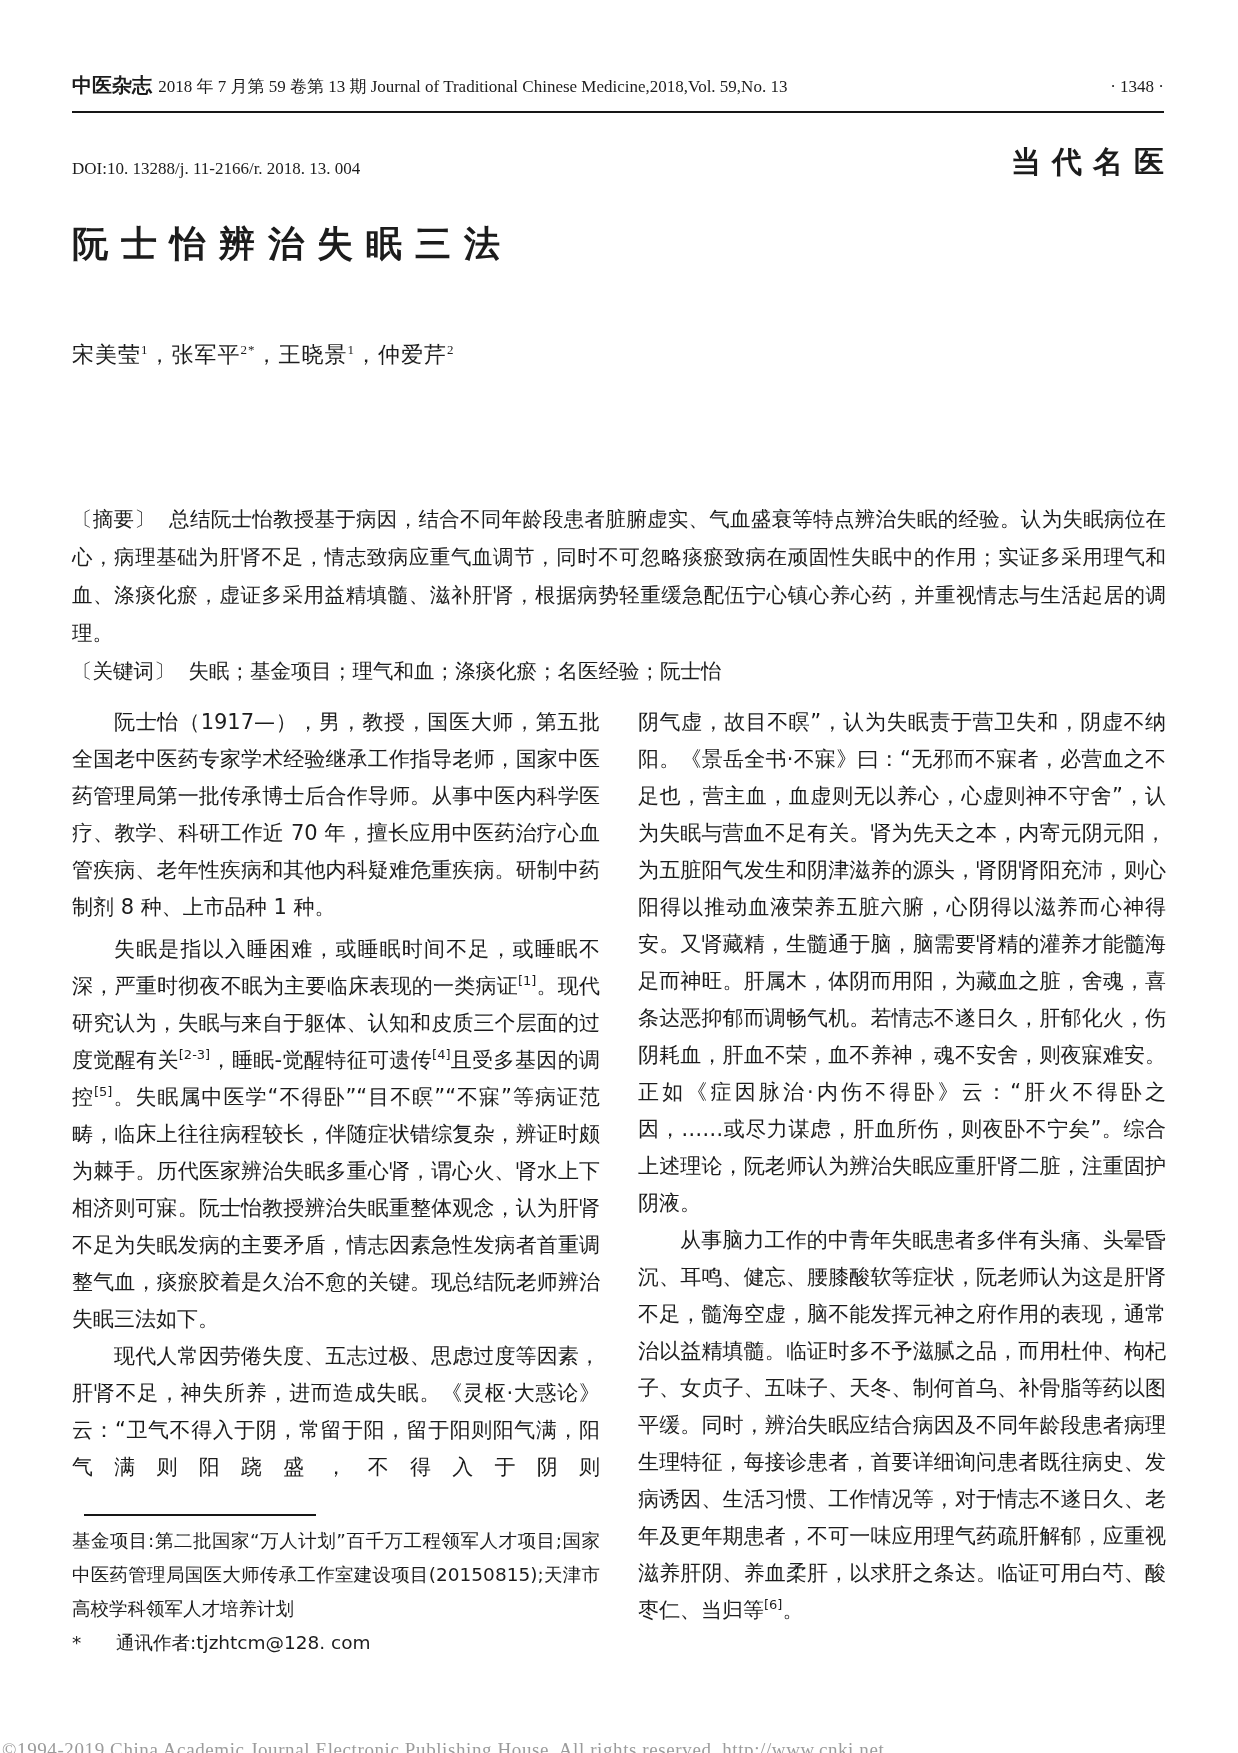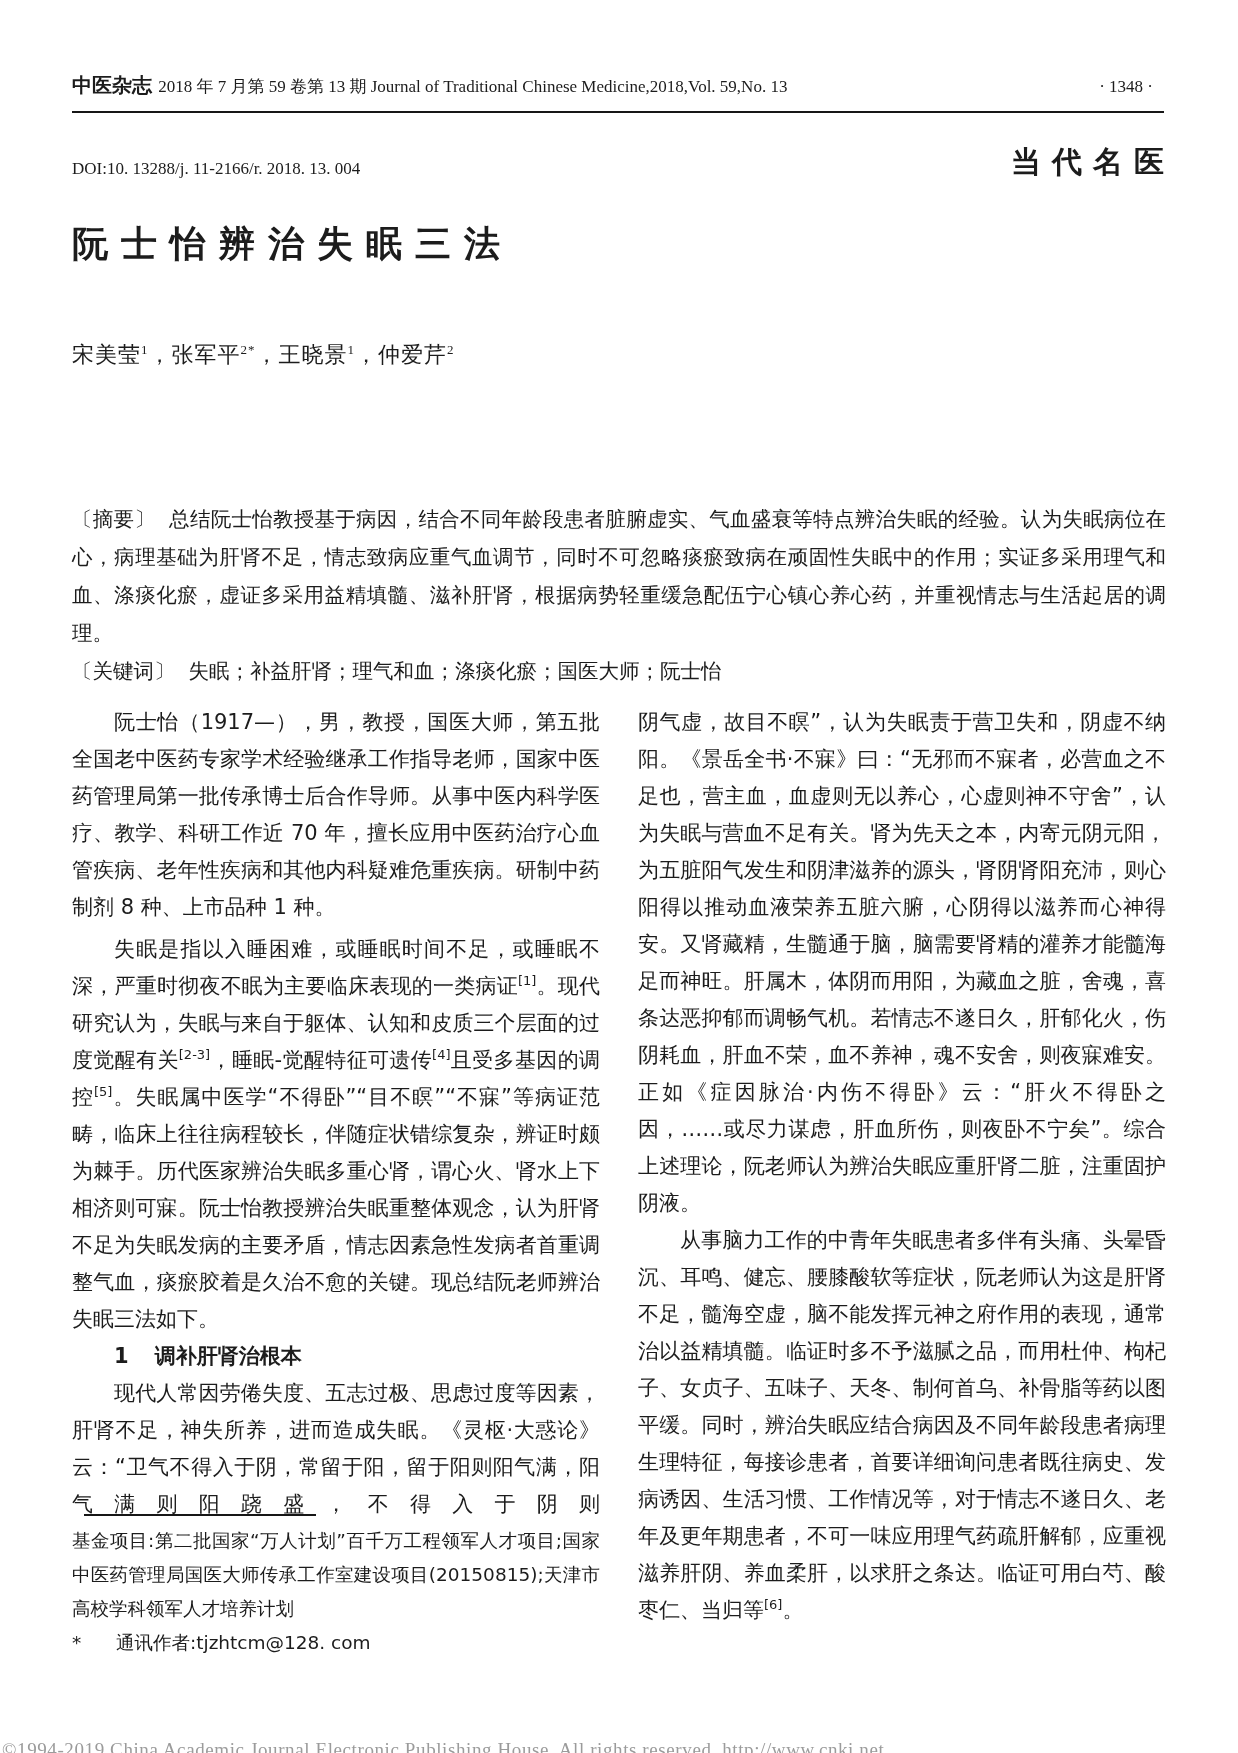--- a/index.html
+++ b/index.html
@@ -11,21 +11,21 @@
     margin: 0 auto;
     background: #ffffff;
     overflow: hidden;
     color: #1c1c1c;
     font-family: "DejaVu Sans", sans-serif;
   }
 
   
   .hdr {
     position: absolute;
-    left: 72px; right: 85px; top: 72px;
+    left: 72px; right: 74px; top: 72px;
     display: flex;
     justify-content: space-between;
     align-items: baseline;
     font-family: "Liberation Serif", serif;
     font-size: 17px;
     white-space: nowrap;
   }
   .hdr .jname {
     font-family: "DejaVu Sans", sans-serif;
     font-weight: bold;
@@ -164,27 +164,26 @@
 
   <h1 class="title">阮士怡辨治失眠三法</h1>
 
   <div class="authors">
     <span>宋美莹</span><sup>1</sup><span>，张军平</span><sup>2*</sup><span>，王晓景</span><sup>1</sup><span>，仲爱芹</span><sup>2</sup>
   </div>
 
 
   <div class="frontmatter">
     <p><span class="fm-label">〔摘要〕</span><span>总结阮士怡教授基于病因，结合不同年龄段患者脏腑虚实、气血盛衰等特点辨治失眠的经验。认为失眠病位在心，病理基础为肝肾不足，情志致病应重气血调节，同时不可忽略痰瘀致病在顽固性失眠中的作用；实证多采用理气和血、涤痰化瘀，虚证多采用益精填髓、滋补肝肾，根据病势轻重缓急配伍宁心镇心养心药，并重视情志与生活起居的调理。</span></p>
-    <p><span class="fm-label">〔关键词〕</span><span>失眠；补益肝肾；理气和血；涤痰化瘀；国医大师；阮士怡</span></p>
+    <p><span class="fm-label">〔关键词〕</span><span>失眠；基金项目；理气和血；涤痰化瘀；名医经验；阮士怡</span></p>
   </div>
 
   <div class="col col-left">
     <p class="bio">阮士怡（1917—），男，教授，国医大师，第五批全国老中医药专家学术经验继承工作指导老师，国家中医药管理局第一批传承博士后合作导师。从事中医内科学医疗、教学、科研工作近 70 年，擅长应用中医药治疗心血管疾病、老年性疾病和其他内科疑难危重疾病。研制中药制剂 8 种、上市品种 1 种。</p>
     <p><span>失眠是指以入睡困难，或睡眠时间不足，或睡眠不深，严重时彻夜不眠为主要临床表现的一类病证</span><sup>[1]</sup><span>。现代研究认为，失眠与来自于躯体、认知和皮质三个层面的过度觉醒有关</span><sup>[2-3]</sup><span>，睡眠-觉醒特征可遗传</span><sup>[4]</sup><span>且受多基因的调控</span><sup>[5]</sup><span>。失眠属中医学“不得卧”“目不瞑”“不寐”等病证范畴，临床上往往病程较长，伴随症状错综复杂，辨证时颇为棘手。历代医家辨治失眠多重心肾，谓心火、肾水上下相济则可寐。阮士怡教授辨治失眠重整体观念，认为肝肾不足为失眠发病的主要矛盾，情志因素急性发病者首重调整气血，痰瘀胶着是久治不愈的关键。现总结阮老师辨治失眠三法如下。</span></p>
-    <p class="sec-head"><span class="sec-no">1</span><span class="sec-title">调补肝肾治根本</span></p>
     <p class="fill-last">现代人常因劳倦失度、五志过极、思虑过度等因素，肝肾不足，神失所养，进而造成失眠。《灵枢·大惑论》云：“卫气不得入于阴，常留于阳，留于阳则阳气满，阳气满则阳跷盛，不得入于阴则</p>
   </div>
 
   <div class="col col-right">
     <p class="noindent">阴气虚，故目不瞑”，认为失眠责于营卫失和，阴虚不纳阳。《景岳全书·不寐》曰：“无邪而不寐者，必营血之不足也，营主血，血虚则无以养心，心虚则神不守舍”，认为失眠与营血不足有关。肾为先天之本，内寄元阴元阳，为五脏阳气发生和阴津滋养的源头，肾阴肾阳充沛，则心阳得以推动血液荣养五脏六腑，心阴得以滋养而心神得安。又肾藏精，生髓通于脑，脑需要肾精的灌养才能髓海足而神旺。肝属木，体阴而用阳，为藏血之脏，舍魂，喜条达恶抑郁而调畅气机。若情志不遂日久，肝郁化火，伤阴耗血，肝血不荣，血不养神，魂不安舍，则夜寐难安。正如《症因脉治·内伤不得卧》云：“肝火不得卧之因，……或尽力谋虑，肝血所伤，则夜卧不宁矣”。综合上述理论，阮老师认为辨治失眠应重肝肾二脏，注重固护阴液。</p>
     <p><span>从事脑力工作的中青年失眠患者多伴有头痛、头晕昏沉、耳鸣、健忘、腰膝酸软等症状，阮老师认为这是肝肾不足，髓海空虚，脑不能发挥元神之府作用的表现，通常治以益精填髓。临证时多不予滋腻之品，而用杜仲、枸杞子、女贞子、五味子、天冬、制何首乌、补骨脂等药以图平缓。同时，辨治失眠应结合病因及不同年龄段患者病理生理特征，每接诊患者，首要详细询问患者既往病史、发病诱因、生活习惯、工作情况等，对于情志不遂日久、老年及更年期患者，不可一味应用理气药疏肝解郁，应重视滋养肝阴、养血柔肝，以求肝之条达。临证可用白芍、酸枣仁、当归等</span><sup>[6]</sup><span>。</span></p>
   </div>
 
   <div class="footnote">
     <div class="footnote-rule"></div>

